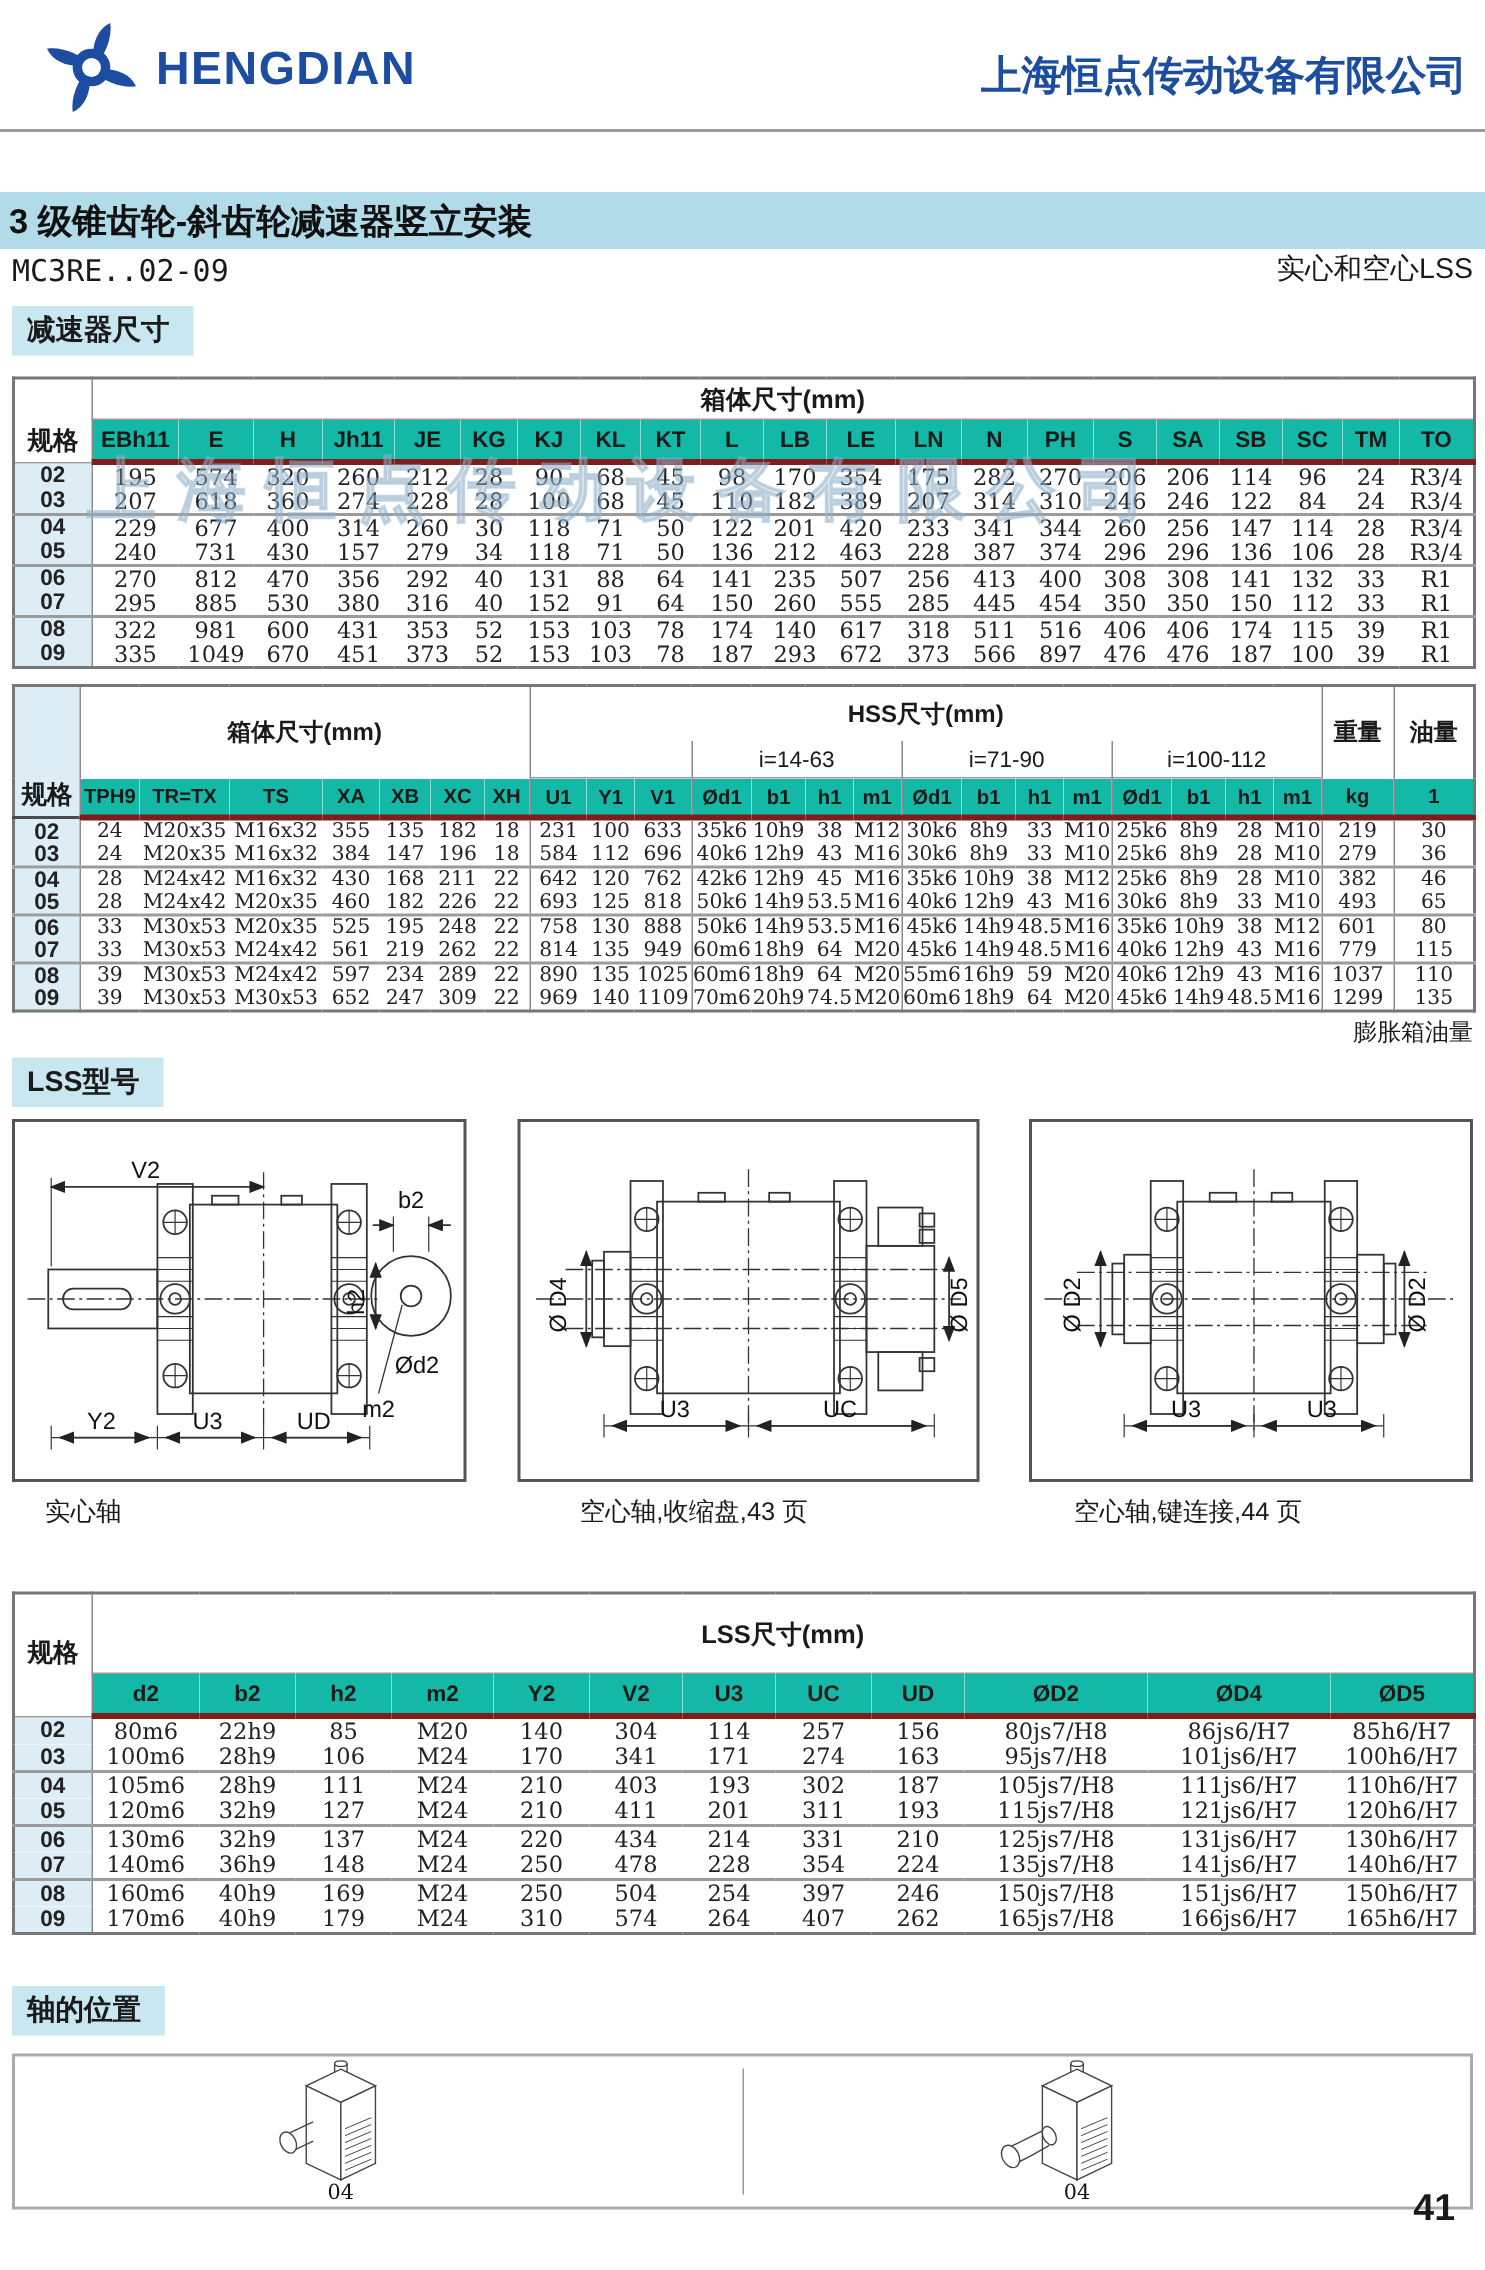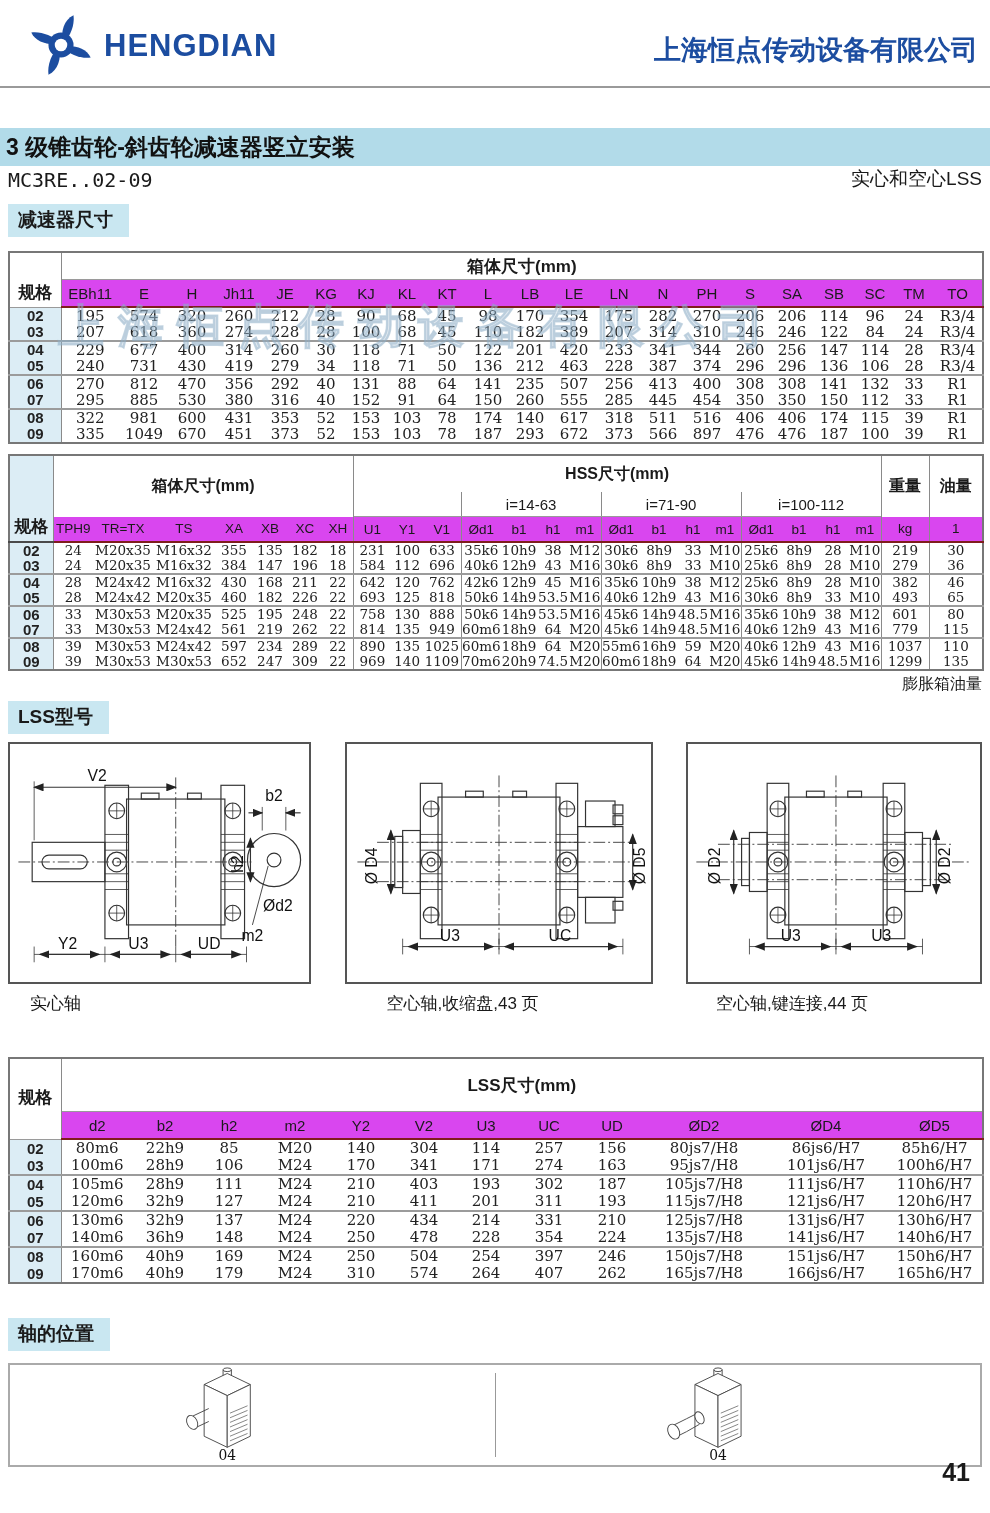--- a/index.html
+++ b/index.html
@@ -24,21 +24,21 @@
   table{border-collapse:collapse;table-layout:fixed;width:974px;margin:0 8px;}
   .t{border:2px solid #777;}
   th,td{padding:0;text-align:center;overflow:hidden;white-space:nowrap;}
   .t td{font-family:"DejaVu Serif",serif;font-size:15px;height:16px;line-height:16px;color:#222;}
   .t td:first-child{font-family:"Liberation Sans",sans-serif;font-weight:bold;font-size:15px;
       background:#dcedf5;border-right:1px solid #8a8a8a;}
   .t tbody tr:nth-child(2n+1):not(:first-child) td{border-top:2px solid #9b9b9b;}
   .spec-head{background:#dcedf5;border-right:1px solid #8a8a8a;border-bottom:2px solid #4a4a4a;
       vertical-align:bottom;font-size:17px;font-weight:bold;padding-bottom:3px;}
   .group-row th{background:#ffffff;font-size:17px;font-weight:bold;border-bottom:1px solid #9a9a9a;}
-  .cols-row th{background:#d946ef;font-weight:normal;border-bottom:2px solid #7f1d1d;}
+  .cols-row th{background:#14b8a6;font-weight:bold;border-bottom:4px solid #7f1d1d;}
   .t1 .group-row th{height:26px;}
   .t1 .cols-row th{height:26px;font-size:15px;}
   .t2 td{font-size:13.5px;height:15px;line-height:15px;}
   .t2 .r1 th{height:36px;}
   .t2 .r2 th{height:24px;font-size:15px;font-weight:normal;background:#fff;border-bottom:1px solid #9a9a9a;}
   .t2 .cols-row th{height:24px;font-size:13.5px;}
   .t2 .wcell{background:#fff;font-size:16px;font-weight:bold;border-left:1px solid #8a8a8a;}
   .t2 .bx{border-right:1px solid #8a8a8a;}
   .t2 td:nth-child(8),.t2 td:nth-child(11),.t2 td:nth-child(15),
   .t2 td:nth-child(19),.t2 td:nth-child(23),.t2 td:nth-child(24){border-right:1px solid #8a8a8a;}
@@ -227,21 +227,21 @@
         <td>147</td>
         <td>114</td>
         <td>28</td>
         <td>R3/4</td>
       </tr>
       <tr>
         <td>05</td>
         <td>240</td>
         <td>731</td>
         <td>430</td>
-        <td>419</td>
+        <td>157</td>
         <td>279</td>
         <td>34</td>
         <td>118</td>
         <td>71</td>
         <td>50</td>
         <td>136</td>
         <td>212</td>
         <td>463</td>
         <td>228</td>
         <td>387</td>

